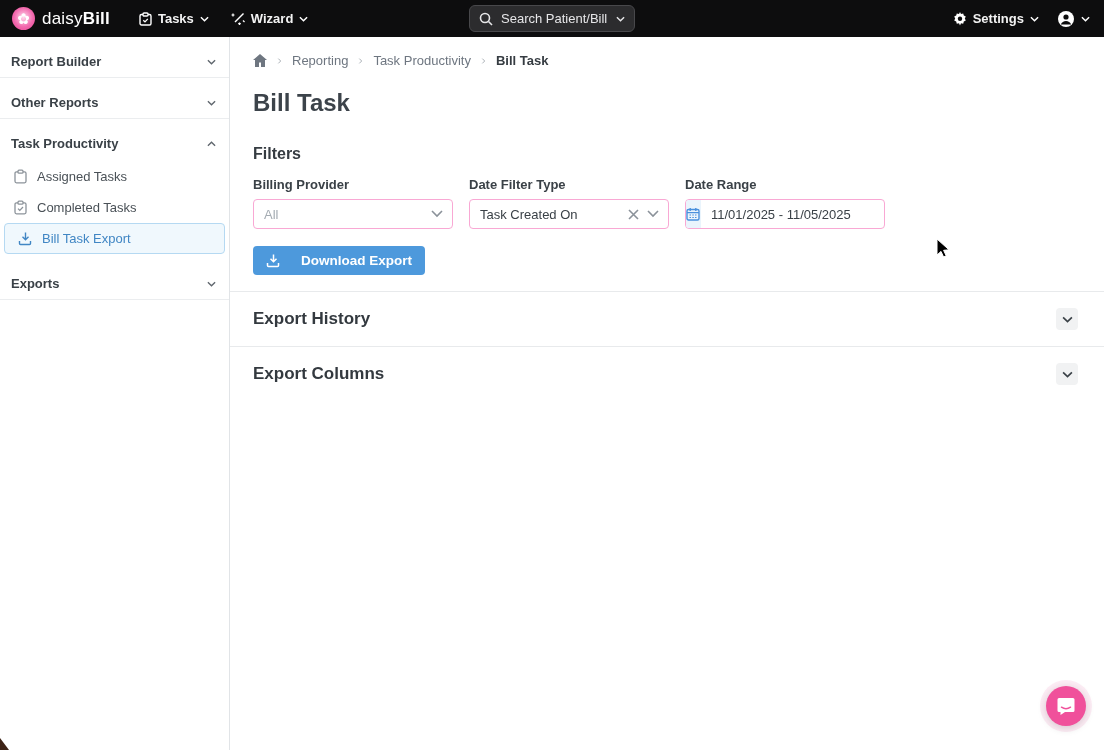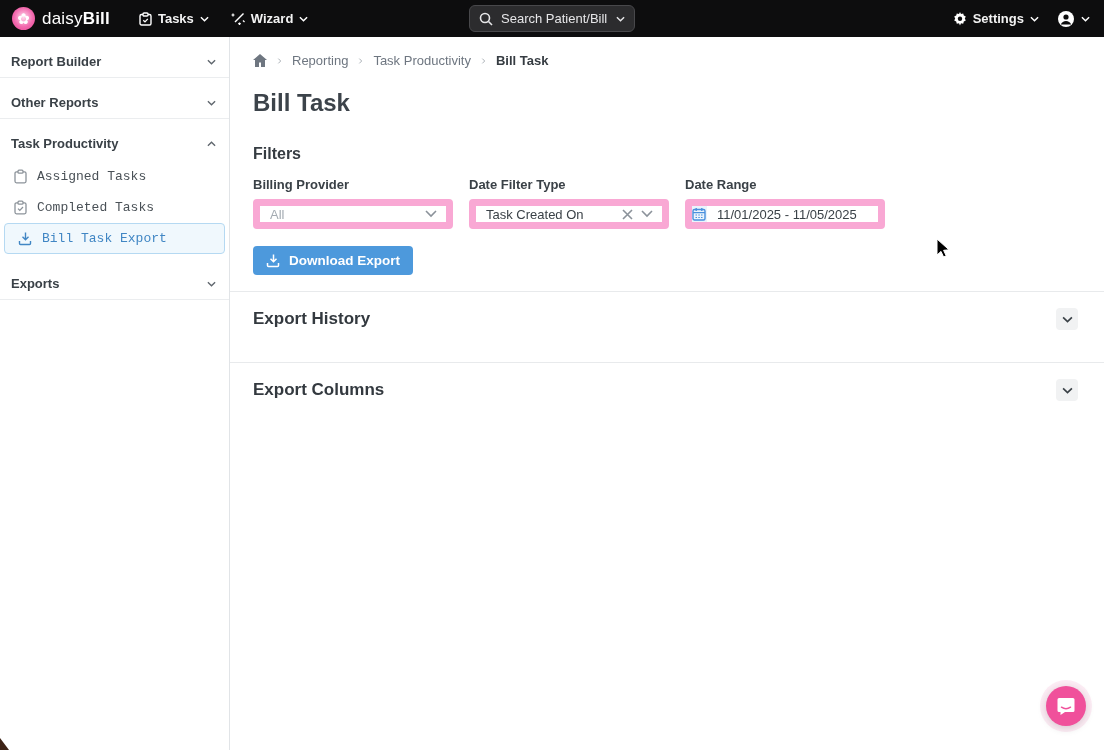--- a/index.html
+++ b/index.html
@@ -27,54 +27,54 @@
   .nav-right { display:flex; align-items:center; justify-content:flex-end; flex:1; gap:14px; }
   .nav-right .nav-item { padding:0 2px; }
 
   
   .sidebar { position:absolute; top:37px; left:0; width:230px; height:713px;
     background:#fff; border-right:1px solid #e1e4e7; }
   .side-section { display:flex; align-items:center; justify-content:space-between;
     height:40px; padding:9px 13px 0 11px; font-size:13px; font-weight:700; color:#3a4147; cursor:pointer; }
   .side-divider { border-top:1px solid #ebedef; margin:0; }
   .side-item { display:flex; align-items:center; gap:9px; height:31px; padding:0 10px 0 13px;
-    font-size:13px; color:#4a5157; cursor:pointer;font-family:Liberation Mono, monospace; }
+    font-size:13px; color:#4a5157; cursor:pointer; }
   .side-item.selected { margin:0 4px; background:#f0f8fd;
     border:1px solid #b5d9f2; border-radius:4px; color:#4086c4; }
   .side-item svg { flex:0 0 auto; }
 
   
   .main { position:absolute; top:37px; left:230px; width:874px; height:713px; background:#fff; }
   .breadcrumb { display:flex; align-items:center; gap:8px; padding:16px 0 0 23px;
     font-size:13px; color:#6e7680; }
   .breadcrumb .link { cursor:pointer; }
   .breadcrumb .current { color:#363c42; font-weight:700; }
   .page-title { padding:21px 0 0 23px; font-size:24px; font-weight:700; color:#3c434a; }
   .page-subtitle { padding:3px 0 0 23px; font-size:13px; color:#5c646c; }
 
   .filters-heading { padding:28px 0 0 23px; font-size:16px; font-weight:700; color:#363c42; }
   .filter-row { display:flex; gap:16px; padding:14px 0 0 23px; }
   .field { width:200px; }
   .field-label { font-size:13px; font-weight:700; color:#3a4147; margin-bottom:7px; }
-  .control { height:30px; border:7px solid #f9a8d4; border-radius:4px; background:#fff;
+  .control { height:30px; border:1px solid #f9a8d4; border-radius:4px; background:#fff;
     display:flex; align-items:center; font-size:13px; color:#3a4147; cursor:pointer; overflow:hidden; }
   .control .val { flex:1; padding:0 10px; white-space:nowrap; }
   .control .val.placeholder { color:#a4abb2; }
   .control .tail { display:flex; align-items:center; gap:8px; padding-right:9px; }
   .cal-box { width:30px; height:100%; background:#eaf4fc; display:flex; align-items:center;
     justify-content:center; border-right:1px solid #eaf4fc; }
   .date-input { flex:1; border:0; outline:0; font:13px "Liberation Sans", sans-serif;
     color:#3a4147; padding:0 10px; background:transparent; }
 
   .download-btn { margin:17px 0 0 23px; height:29px; padding:0 13px;
     background:#4d99dc; border:0; border-radius:4px; color:#fff;
     font:700 13.5px "Liberation Sans", sans-serif; display:inline-flex; align-items:center;
-    gap:8px; cursor:pointer; }
-
-  .collapse-section { margin-top:16px; }
+    gap:20px; cursor:pointer; }
+
+  .collapse-section { margin-top:0; }
   .section-divider { border-top:1px solid #e8eaec; }
   .collapse-row { display:flex; align-items:center; justify-content:space-between;
     height:54px; padding:0 26px 0 23px; }
   .collapse-title { font-size:17px; font-weight:700; color:#33393f; }
   .collapse-btn { width:22px; height:22px; background:#f1f2f3; border:0; border-radius:4px;
     display:flex; align-items:center; justify-content:center; cursor:pointer; }
 
   
   .chat-fab { position:absolute; left:1046px; top:686px; width:40px; height:40px;
     border-radius:50%; background:#f0509b; border:0; cursor:pointer;

